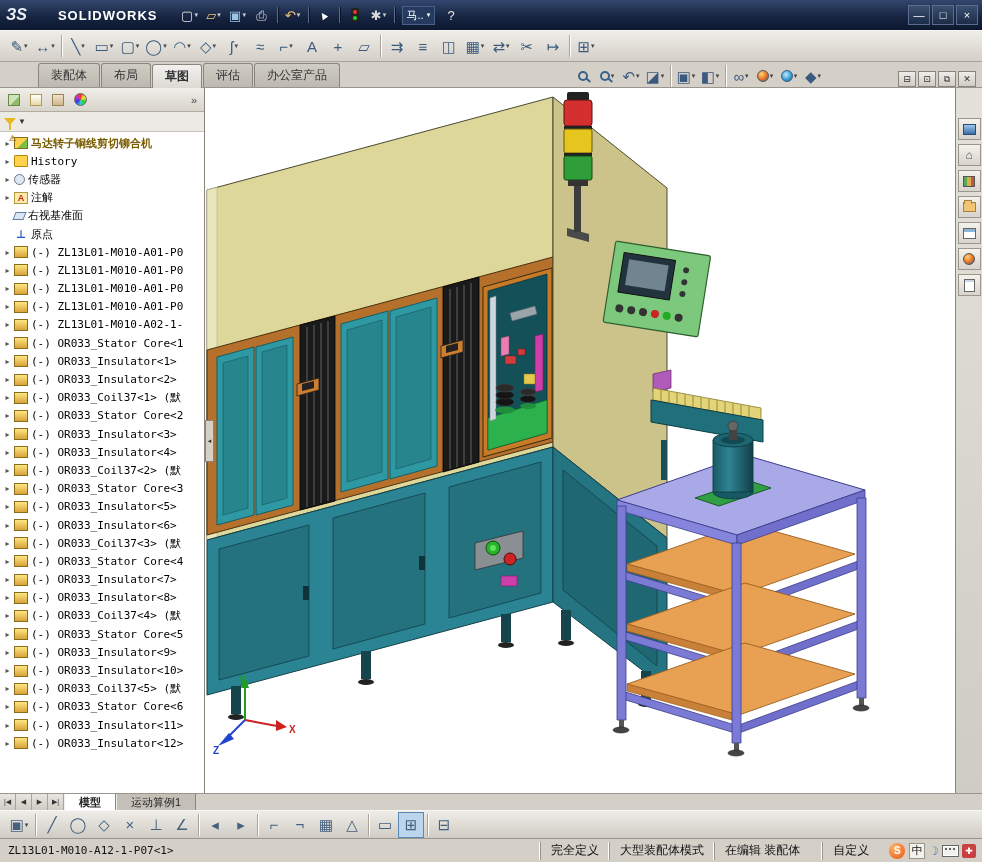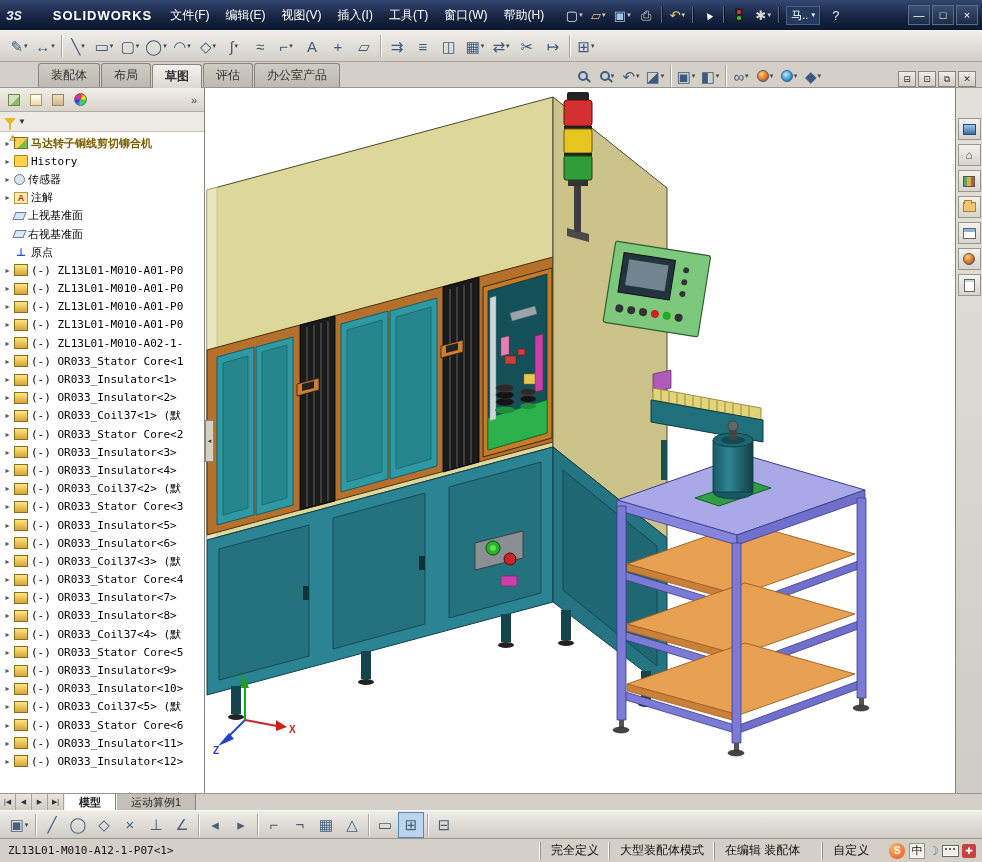--- a/index.html
+++ b/index.html
@@ -5,21 +5,21 @@
   html,body{margin:0;padding:0;background:#888;}
   *{box-sizing:border-box;}
   .app{position:relative;width:982px;height:862px;overflow:hidden;
        font-family:"Liberation Sans","DejaVu Sans",sans-serif;font-size:12px;
        background:#d4d0c8;user-select:none;}
 
   
   .titlebar{position:absolute;left:0;top:0;width:982px;height:30px;
     background:linear-gradient(#33466e,#15233f 60%,#0d1830);display:flex;align-items:center;color:#fff;}
   .logo{display:flex;align-items:baseline;padding:0 10px 0 6px;font-weight:bold;}
-  .logo .mark{font-style:italic;font-size:12px;margin-right:3px;color:#e8edf5;}
+  .logo .mark{font-style:italic;font-size:16px;margin-right:3px;color:#e8edf5;}
   .logo .word{font-size:13px;letter-spacing:1px;margin-left:28px;}
   .menu-item{padding:3px 8px;color:#fff;cursor:default;}
   .tb-dark-icons{display:flex;align-items:center;margin-left:10px;}
   .ticell{width:24px;height:22px;display:flex;align-items:center;justify-content:center;color:#e6e6e6;position:relative;}
   .ticell .glyph{font-size:13px;line-height:1;}
   .ticell .dd{font-size:7px;color:#cfcfcf;margin-left:1px;}
   .tb-sep{width:1px;height:16px;background:#5a6a88;margin:0 3px;box-shadow:1px 0 0 #0a1526;}
   .cursor .glyph{transform:rotate(-35deg);font-size:11px;color:#fff;}
   .k-traffic{width:8px;height:14px;background:#222;border-radius:2px;position:relative;}
   .k-traffic::before,.k-traffic::after{content:"";position:absolute;left:2px;width:4px;height:4px;border-radius:50%;}
@@ -141,29 +141,20 @@
 </head>
 <body>
 
 <div class="app">
 
   <div class="titlebar">
     <div class="logo">
       <span class="mark">ЗS</span>
       <span class="word">SOLIDWORKS</span>
     </div>
-    <div style="display:flex;">
-        <span class="menu-item">文件(F)</span>
-        <span class="menu-item">编辑(E)</span>
-        <span class="menu-item">视图(V)</span>
-        <span class="menu-item">插入(I)</span>
-        <span class="menu-item">工具(T)</span>
-        <span class="menu-item">窗口(W)</span>
-        <span class="menu-item">帮助(H)</span>
-      </div>
     <div class="tb-dark-icons">
         <span class="ticell">
           <span class="glyph">▢</span>
           <span class="dd">▾</span>
         </span>
         <span class="ticell">
           <span class="glyph" style="color: rgb(240, 198, 116);">▱</span>
           <span class="dd">▾</span>
         </span>
         <span class="ticell">
@@ -393,25 +384,20 @@
             <span class="tlabel">传感器</span>
           </div>
           <div class="trow">
             <span class="tarrow">▸</span>
             <span class="ticon ti-annotations">A</span>
             <span class="tlabel">注解</span>
           </div>
           <div class="trow">
             <span class="tarrow"></span>
             <span class="ticon ti-plane"></span>
-            <span class="tlabel">上视基准面</span>
-          </div>
-          <div class="trow">
-            <span class="tarrow"></span>
-            <span class="ticon ti-plane"></span>
             <span class="tlabel">右视基准面</span>
           </div>
           <div class="trow">
             <span class="tarrow"></span>
             <span class="ticon ti-origin">⊥</span>
             <span class="tlabel">原点</span>
           </div>
           <div class="trow">
             <span class="tarrow">▸</span>
             <span class="ticon ti-component"></span>

